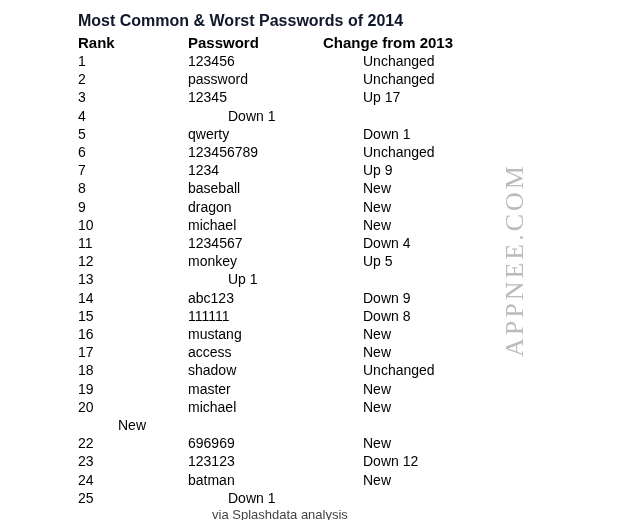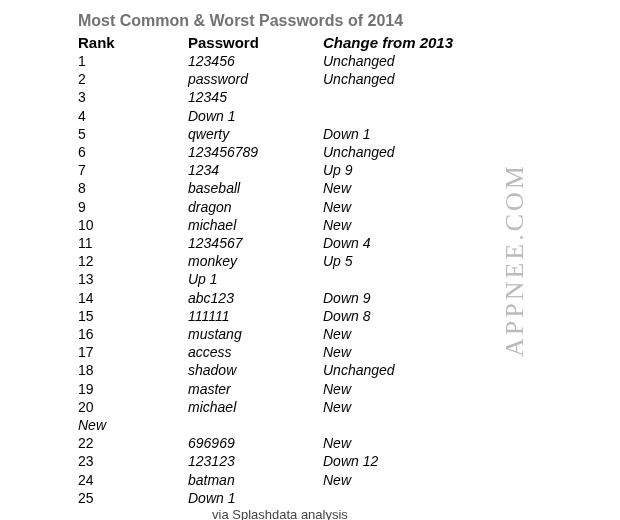--- a/index.html
+++ b/index.html
@@ -12,43 +12,43 @@
       font-family: Verdana, Geneva, sans-serif;
       font-size: 14px;
       color: #000000;
       position: relative;
       overflow: hidden;
     }
     .container {
       padding: 12px 0 0 78px;
     }
     .title {
-      color: #737373;
+      color: #0f172a;
       font-weight: bold;
       font-size: 16px;
       margin-bottom: 4px;
     }
     .headers {
       display: flex;
       font-weight: bold;
       font-size: 15px;
       margin-bottom: 1px;
     }
     .col-rank { width: 110px; }
     .col-password { width: 135px; }
-    .col-change { width: 200px; font-style: italic; }
+    .col-change { width: 200px; }
     .rows { }
     .row {
       display: flex;
       line-height: 18.2px;
       font-size: 14px;
     }
     .row .col-rank { width: 110px; }
-    .row .col-password { width: 135px; font-style: italic; }
-    .row .col-change { width: 200px; }
+    .row .col-password { width: 135px; }
+    .row .col-change { width: 200px; margin-left: 40px; }
     .footer {
       font-size: 13px;
       color: #444444;
       margin-top: 0px;
       padding-left: 134px;
     }
     .watermark {
       position: absolute;
       right: 8px;
       top: 50%;
@@ -79,20 +79,21 @@
         <div class="col-change">Unchanged</div>
       </div>
       <div class="row">
         <div class="col-rank">2</div>
         <div class="col-password">password</div>
         <div class="col-change">Unchanged</div>
       </div>
       <div class="row">
         <div class="col-rank">3</div>
         <div class="col-password">12345</div>
+        <div class="col-change">Up 17</div>
       </div>
       <div class="row">
         <div class="col-rank">4</div>
         <div class="col-change">Down 1</div>
       </div>
       <div class="row">
         <div class="col-rank">5</div>
         <div class="col-password">qwerty</div>
         <div class="col-change">Down 1</div>
       </div>

